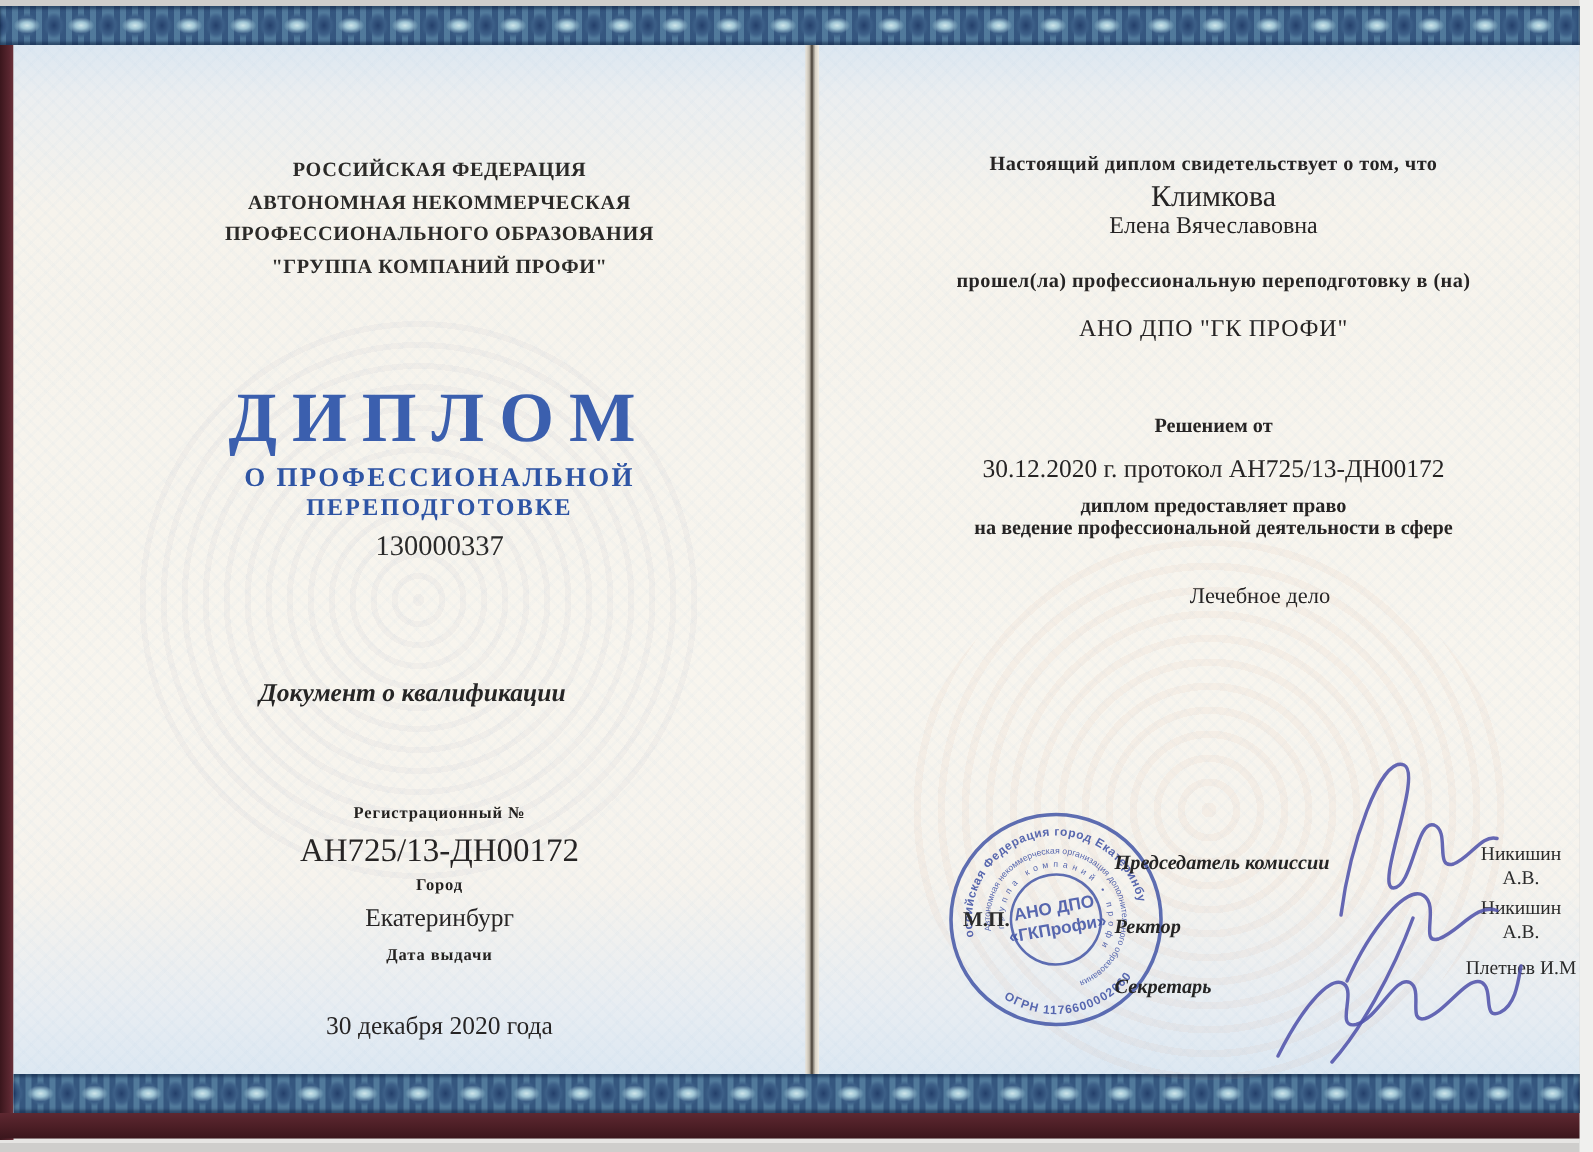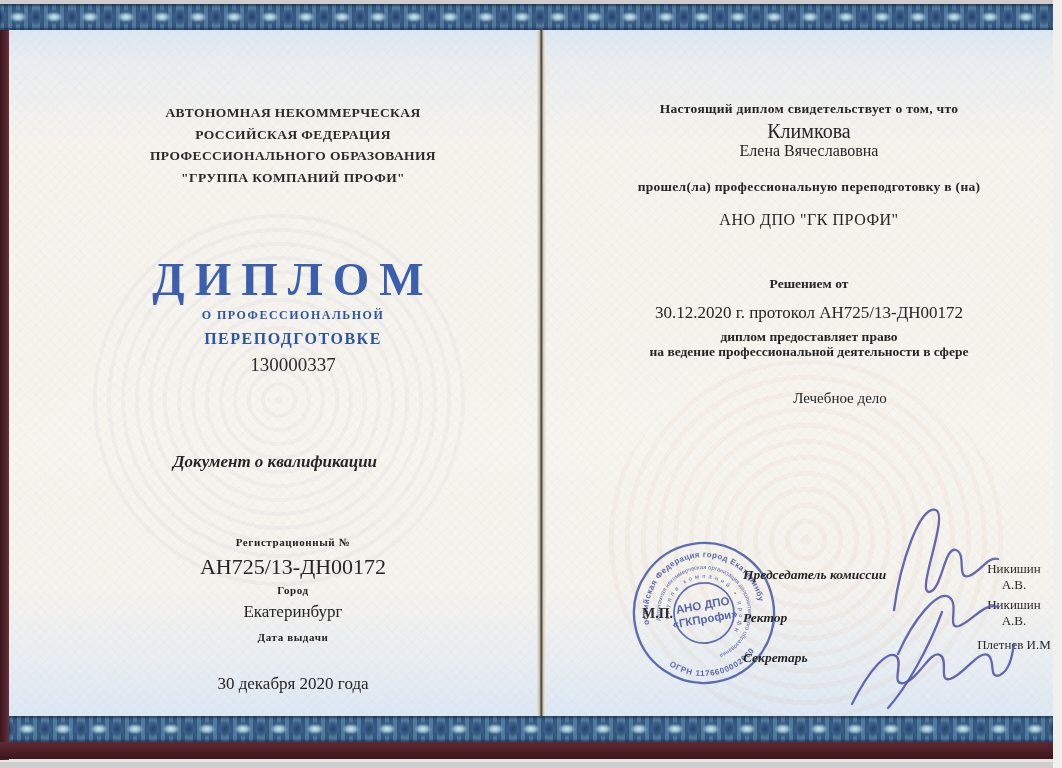--- a/index.html
+++ b/index.html
@@ -46,21 +46,21 @@
   .rosette-right { left:60px; top:330px; width:400px; height:360px;
     background:repeating-radial-gradient(circle at 50% 50%, rgba(210,160,135,.08) 0 5px, rgba(255,255,255,0) 5px 16px); }
 
   
   .tb { position:absolute; text-align:center; color:#262424; }
   .page-left .tb { left:40px; width:488px; }
   .page-right .tb { left:19px; width:488px; }
 
   .org-header { top:72px; font-size:13.5px; font-weight:bold; line-height:21.5px; letter-spacing:.4px; color:#2b2a28; }
   .diploma-title { top:222px; font-size:47px; font-weight:bold; letter-spacing:10px; color:#3b5fae; }
-  .diploma-sub1 { top:278px; font-size:12px; font-weight:bold; letter-spacing:1.5px; color:#2e54a4;text-align:center; }
+  .diploma-sub1 { top:278px; font-size:18px; font-weight:bold; letter-spacing:1.5px; color:#2e54a4;text-align:center; }
   .diploma-sub2 { top:300px; font-size:16px; font-weight:bold; letter-spacing:1.5px; color:#2e54a4; }
   .diploma-number { top:324px; font-size:19px; color:#2a2a2a; }
   .doc-type { top:422px; left:22px !important; font-size:17px; font-style:italic; font-weight:600; color:#252525; }
   .small-label { font-size:11px; font-weight:bold; letter-spacing:.6px; color:#242220; }
   .reg-label { top:506px; } .reg-value { top:524px; font-size:22px; }
   .city-label { top:554px; } .city-value { top:572px; font-size:17px; }
   .date-label { top:601px; } .date-value { top:644px; font-size:17px; }
 
   .intro-line { top:71px; font-size:13.5px; font-weight:bold; letter-spacing:.3px; }
   .surname { top:90px; font-size:20px; }
@@ -92,22 +92,22 @@
   <div class="cover-bottom"></div>
   <div class="band band-top"></div>
   <div class="band band-bottom"></div>
 
   <div class="pages">
 
     <div class="page page-left">
       <div class="rosette rosette-left"></div>
 
       <div class="tb org-header">
+        <div>РОССИЙСКАЯ ФЕДЕРАЦИЯ</div>
         <div>АВТОНОМНАЯ НЕКОММЕРЧЕСКАЯ</div>
-        <div>РОССИЙСКАЯ ФЕДЕРАЦИЯ</div>
         <div>ПРОФЕССИОНАЛЬНОГО ОБРАЗОВАНИЯ</div>
         <div>"ГРУППА КОМПАНИЙ ПРОФИ"</div>
       </div>
 
       <div class="tb diploma-title">ДИПЛОМ</div>
       <div class="tb diploma-sub1">О ПРОФЕССИОНАЛЬНОЙ</div>
       <div class="tb diploma-sub2">ПЕРЕПОДГОТОВКЕ</div>
       <div class="tb diploma-number">130000337</div>
       <div class="tb doc-type">Документ о квалификации</div>
 

